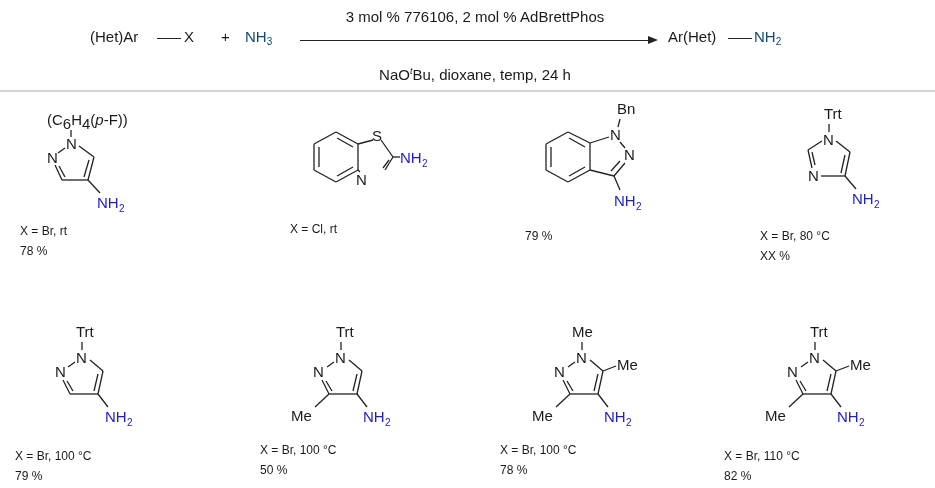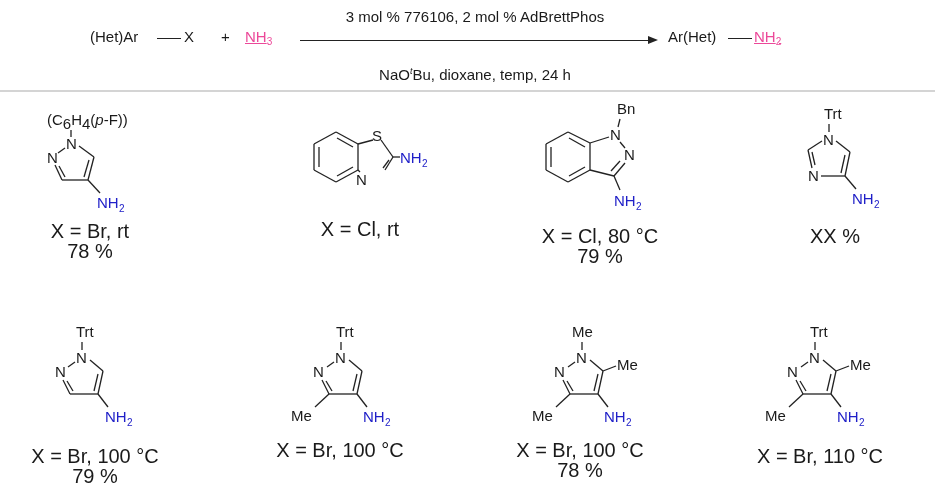--- a/index.html
+++ b/index.html
@@ -1,29 +1,29 @@
 <!DOCTYPE html>
 <html><head>
 <meta charset="utf-8">
 <style>
   html, body { margin: 0; padding: 0; background: #ffffff; }
   body { width: 935px; height: 488px; position: relative; overflow: hidden;
          font-family: "Liberation Sans", sans-serif; color: #1a1a1a; }
   .abs { position: absolute; text-align: right; }
   .txt { font-size: 15px; white-space: nowrap; }
-  .blue { color: #ec4899; text-decoration: underline; }
+  .blue { color: #0c4a6e; }
   .sub { font-size: 10px; vertical-align: -3px; }
   .sup { font-size: 9px; vertical-align: 6px; }
   .b { font-weight: normal; }
   .sep { position: absolute; left: 0; top: 90px; width: 935px; height: 2px; background: #d4d4d4; }
   .arrow-line { position: absolute; left: 300px; top: 40px; width: 350px; height: 1px; background: #222; }
   .arrow-head { position: absolute; left: 648px; top: 36px; width: 0; height: 0;
                 border-left: 10px solid #222; border-top: 4px solid transparent; border-bottom: 4px solid transparent; }
   .cond { text-align: center; font-size: 15px; }
-  .label { position: absolute; text-align: center; font-size: 20px; line-height: 20px; }
+  .label { position: absolute; text-align: left; font-size: 12px; line-height: 20px; }
   svg.mol { position: absolute; left: 0; top: 0; overflow: visible; }
   svg.mol line { stroke: #222; stroke-width: 1.3; }
   svg.mol text { font-family: "Liberation Sans", sans-serif; font-size: 15px; fill: #1a1a1a; }
   svg.mol text.nh { fill: #2020c8; }
   svg.mol text.s { font-size: 10px; }
 </style>
 </head>
 <body>
 
 <div class="abs txt" style="left:90px; top:28px;">
@@ -216,33 +216,35 @@
 </svg>
 
 <div class="label" style="left:20px; top:221px; width:140px;">
   <div>X = Br, rt</div>
   <div><span class="b">78</span><span> %</span></div>
 </div>
 <div class="label" style="left:290px; top:219px; width:140px;">
   <div>X = Cl, rt</div>
 </div>
 <div class="label" style="left:525px; top:226px; width:150px;">
-  <div>X = Cl, 80 °C</div>
   <div><span class="b">79</span><span> %</span></div>
 </div>
 <div class="label" style="left:760px; top:226px; width:150px;">
+  <div>X = Br, 80 °C</div>
   <div><span class="b">XX</span><span> %</span></div>
 </div>
 
 <div class="label" style="left:15px; top:446px; width:160px;">
   <div>X = Br, 100 °C</div>
   <div><span class="b">79</span><span> %</span></div>
 </div>
 <div class="label" style="left:260px; top:440px; width:160px;">
   <div>X = Br, 100 °C</div>
+  <div><span class="b">50</span><span> %</span></div>
 </div>
 <div class="label" style="left:500px; top:440px; width:160px;">
   <div>X = Br, 100 °C</div>
   <div><span class="b">78</span><span> %</span></div>
 </div>
-<div class="label" style="left:740px; top:446px; width:160px;">
+<div class="label" style="left:724px; top:446px; width:160px;">
   <div>X = Br, 110 °C</div>
+  <div><span class="b">82</span><span> %</span></div>
 </div>
 
 </body></html>

